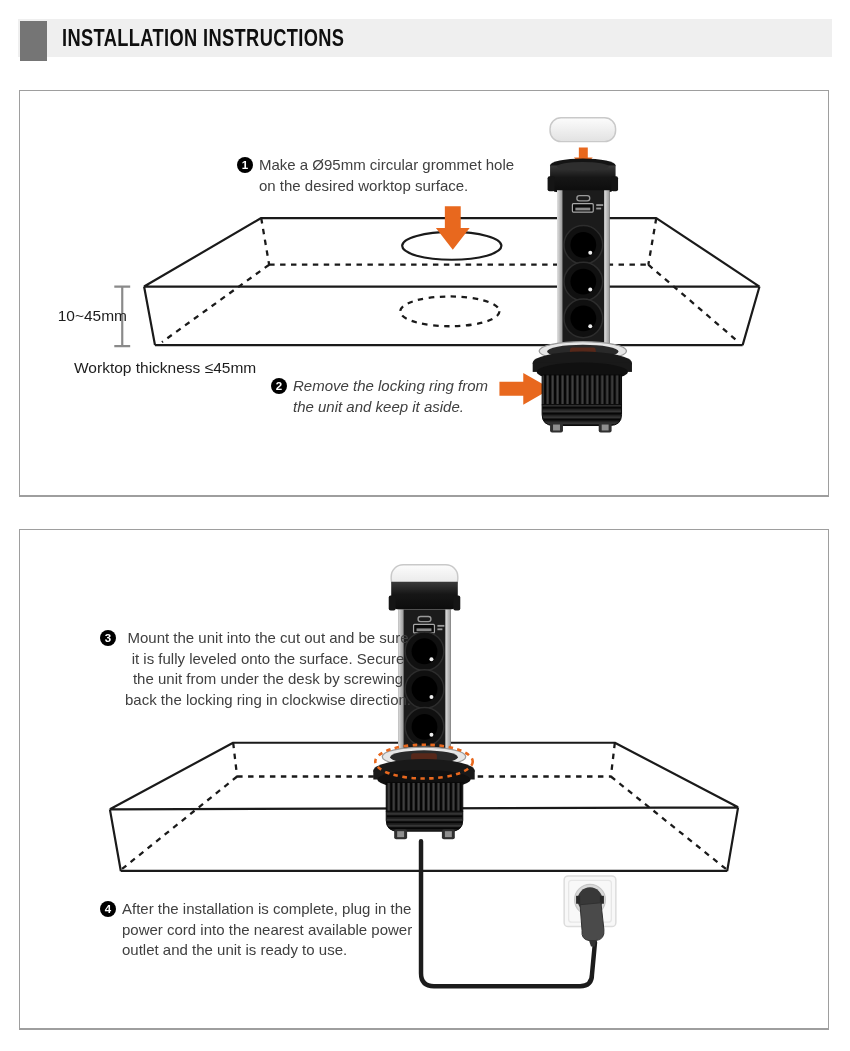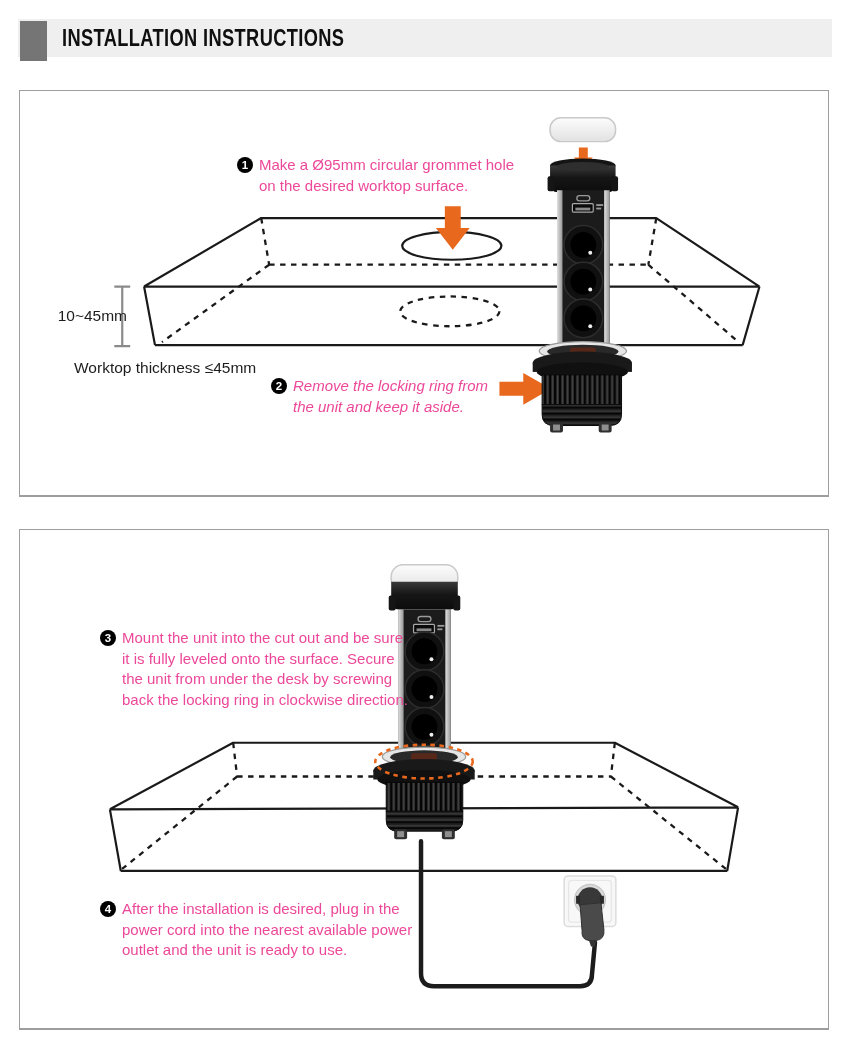--- a/index.html
+++ b/index.html
@@ -18,22 +18,22 @@
        box-sizing:border-box;background:#fff;}
   #panel1{top:90px;height:407px;}
   #panel2{top:529px;height:501px;}
   .panel svg{position:absolute;left:0;top:0;width:100%;height:100%;display:block;}
 
   
   .step{position:absolute;display:flex;gap:6px;align-items:flex-start;}
   .stepnum{flex:0 0 16px;width:16px;height:16px;border-radius:50%;background:#000;color:#fff;
        font-size:11.5px;font-weight:bold;display:flex;align-items:center;justify-content:center;
        margin-top:2px;}
-  .steptext{font-size:15px;line-height:20.5px;color:#ec4899;}
-  .w1{width:258px;} .w2{width:212px;font-style:italic;} .w3{width:292px;} .w4{width:295px;}
+  .steptext{font-size:15px;line-height:20.5px;color:#404040;}
+  .w1{width:258px;} .w2{width:212px;font-style:italic;} .w3{width:292px;text-align:center;} .w4{width:295px;}
 
   .dim-label{position:absolute;font-size:15.5px;color:#1d1d1d;white-space:nowrap;}
   .dim-range{left:11px;top:216px;width:96px;text-align:right;}
   .dim-note{left:38px;top:268px;margin-left:16px;}
 </style>
 </head>
 <body>
 
 <div class="header-bar"></div>
 <div class="header-square"></div>
@@ -218,15 +218,15 @@
       <path d="M590,942 L597,942 L596,948 L592,948 Z" fill="#333"></path>
     </g>
   </svg>
 
   <div class="step" style="left:80px;top:98px;">
     <span class="stepnum">3</span>
     <span class="steptext w3">Mount the unit into the cut out and be sure it is fully leveled onto the surface. Secure the unit from under the desk by screwing back the locking ring in clockwise direction.</span>
   </div>
   <div class="step" style="left:80px;top:369px;">
     <span class="stepnum">4</span>
-    <span class="steptext w4">After the installation is desired, plug in the power cord into the nearest available power outlet and the unit is ready to use.</span>
+    <span class="steptext w4">After the installation is complete, plug in the power cord into the nearest available power outlet and the unit is ready to use.</span>
   </div>
 </div>
 
 </body></html>

